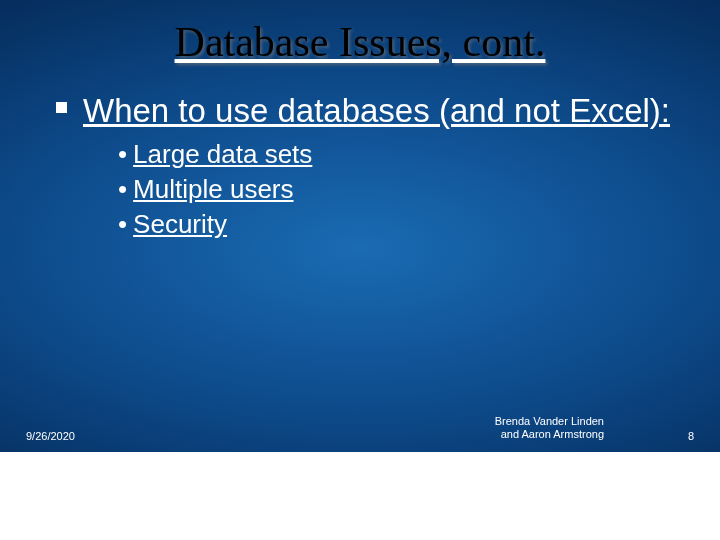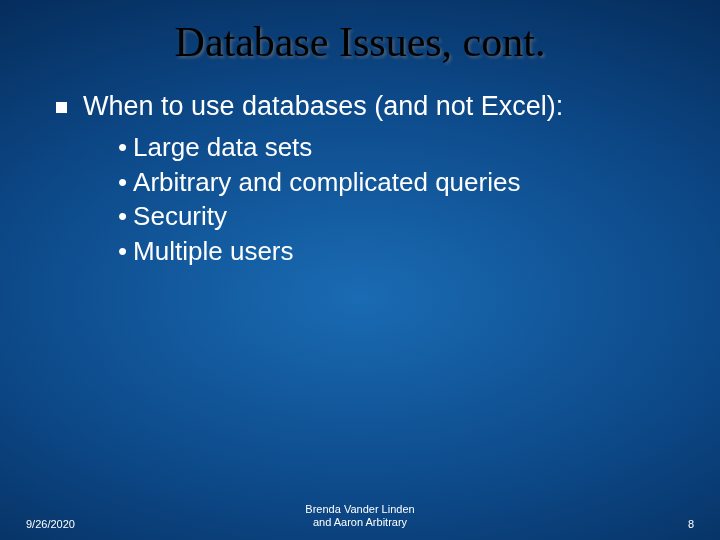--- a/index.html
+++ b/index.html
@@ -5,25 +5,26 @@
   html, body {
     margin: 0;
     padding: 0;
     width: 720px;
     height: 540px;
     overflow: hidden;
     font-family: Verdana, Geneva, sans-serif;
   }
   .slide {
     width: 720px;
-    height: 540px;
+    height: 452px;
     background: radial-gradient(ellipse 120% 90% at 50% 55%, #1a6bb3 0%, #0d4a8a 40%, #063061 70%, #031c3f 100%);
     position: relative;
     color: #ffffff;
     box-sizing: border-box;
+    text-decoration: underline;
   }
   .title {
     text-align: center;
     font-family: "Times New Roman", Times, serif;
     font-size: 42px;
     color: #000000;
     text-shadow: 2px 2px 3px rgba(120,120,120,0.6);
     padding-top: 18px;
     font-weight: normal;
   }
@@ -37,21 +38,21 @@
   }
   .lvl1 .sq {
     width: 11px;
     height: 11px;
     background: #ffffff;
     margin-top: 12px;
     margin-right: 16px;
     flex-shrink: 0;
   }
   .lvl1 .txt {
-    font-size: 27px;
+    font-size: 33px;
     line-height: 1.25;
   }
   .sub {
     padding-left: 62px;
     margin-top: 2px;
     margin-bottom: 26px;
   }
   .sub .item {
     font-size: 26px;
     line-height: 1.34;
@@ -67,21 +68,21 @@
     width: 720px;
     display: flex;
     justify-content: space-between;
     align-items: flex-end;
     font-size: 11px;
     padding: 0 26px;
     box-sizing: border-box;
     color: #ffffff;
   }
   .footer .center {
-    text-align: center;
+    text-align: right;
     line-height: 1.25;
     flex: 1;
   }
   .footer .left, .footer .right {
     width: 90px;
   }
   .footer .right {
     text-align: right;
   }
 </style>
@@ -94,30 +95,29 @@
 
   <div class="content">
 
     <div class="lvl1">
       <div class="sq"></div>
       <div class="txt">When to use databases (and not Excel):</div>
     </div>
 
     <div class="sub">
       <div class="item"><span class="dot">•</span><span>Large data sets</span></div>
-      <div class="item"><span class="dot">•</span><span>Arbitrary and complicated queries</span></div>
+      <div class="item"><span class="dot">•</span><span>Multiple users</span></div>
       <div class="item"><span class="dot">•</span><span>Security</span></div>
-      <div class="item"><span class="dot">•</span><span>Multiple users</span></div>
     </div>
 
 
   </div>
 
   <div class="footer">
     <div class="left">9/26/2020</div>
     <div class="center">
       <span>Brenda Vander Linden</span><br>
-      <span>and Aaron Arbitrary</span>
+      <span>and Aaron Armstrong</span>
     </div>
     <div class="right">8</div>
   </div>
 
 </div>
 
 </body></html>

